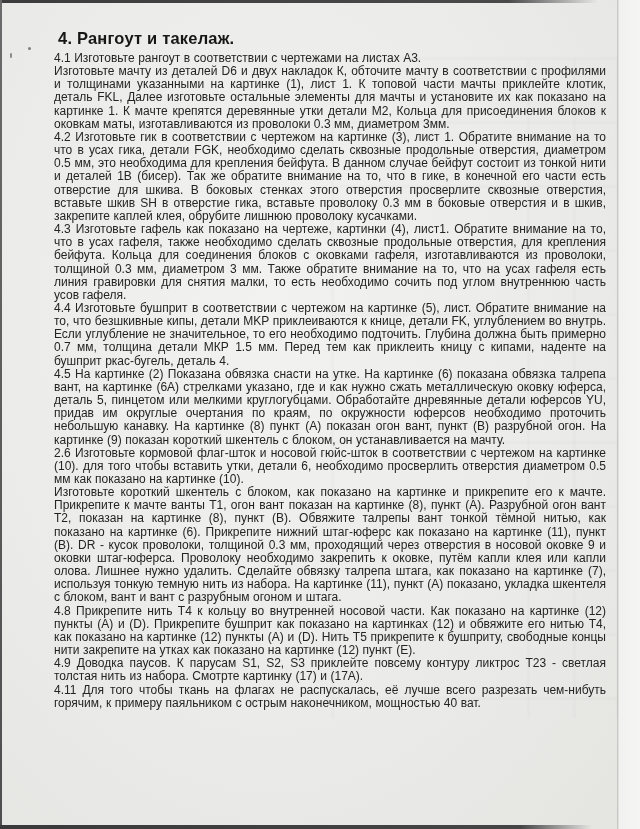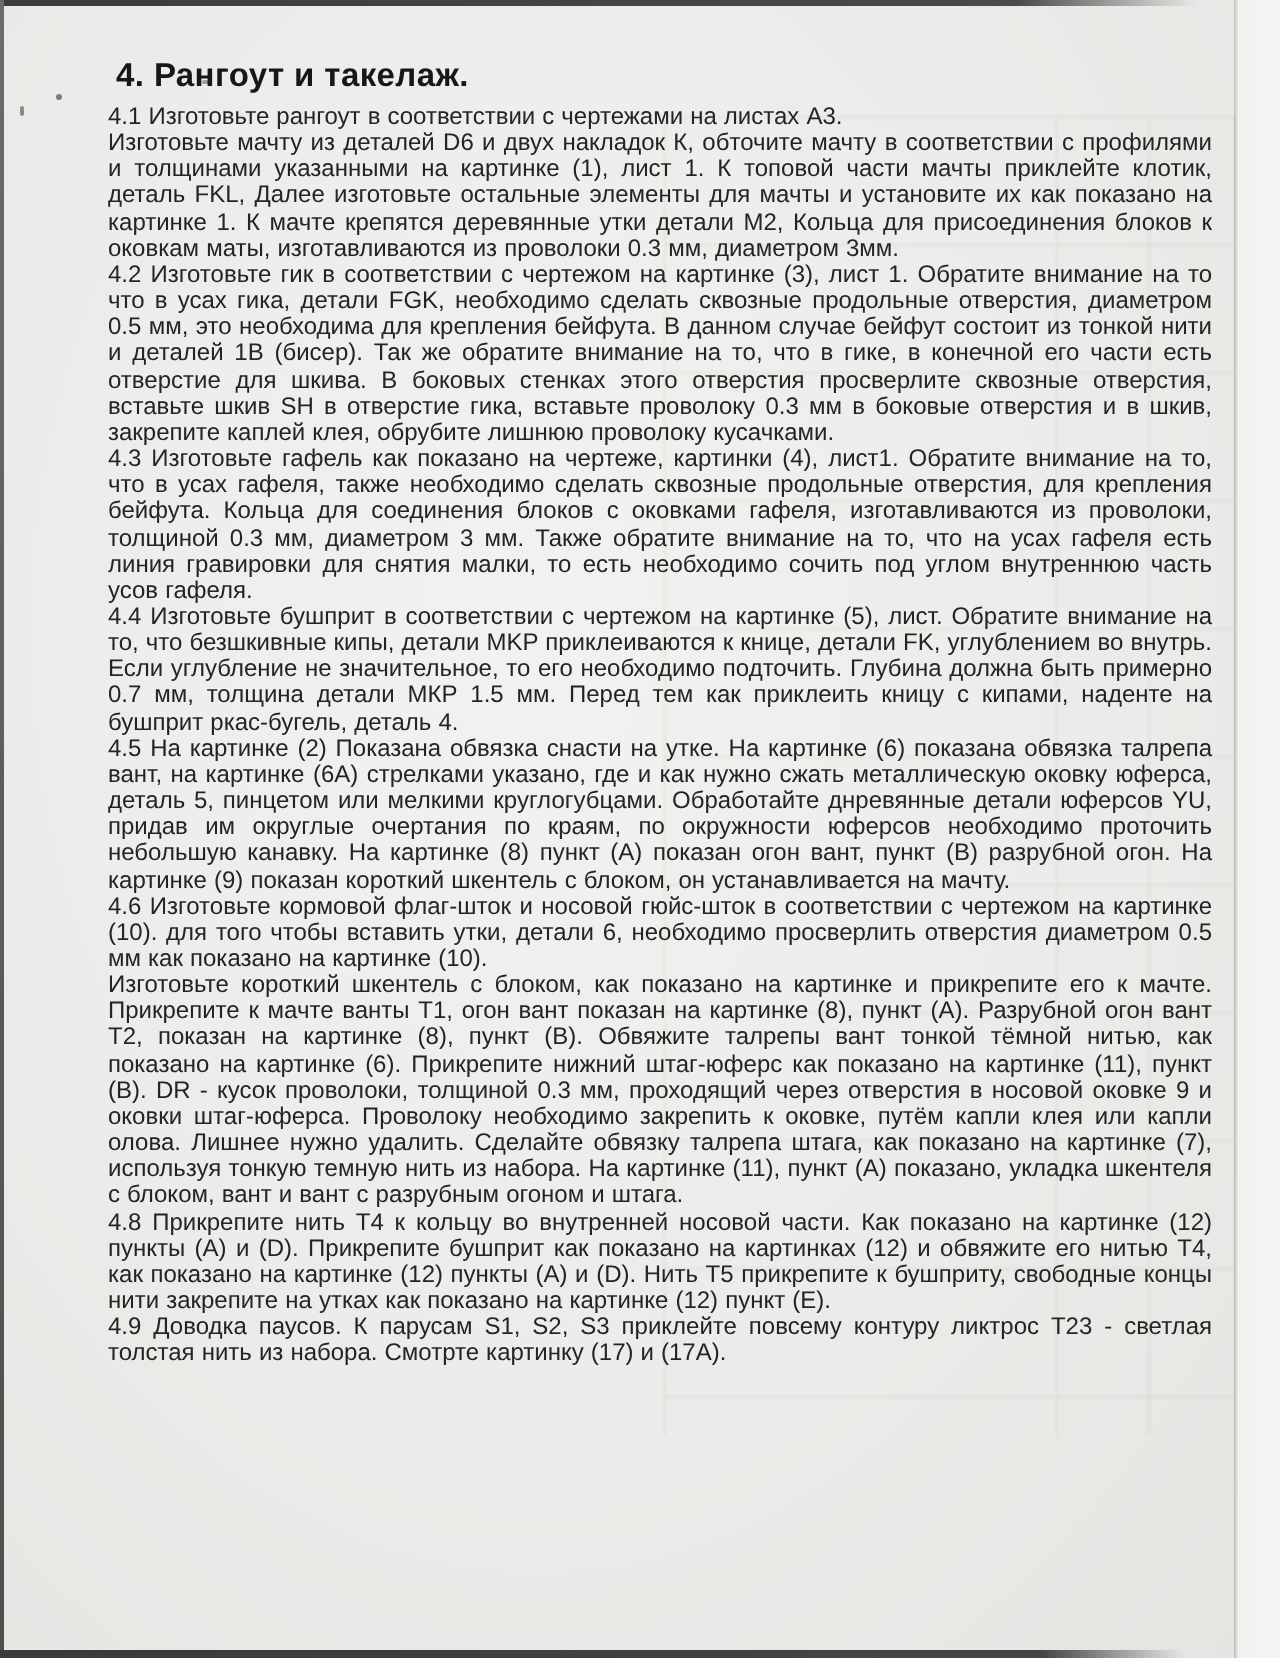--- a/index.html
+++ b/index.html
@@ -114,19 +114,20 @@
   <div class="speck s3"></div>
 
   <div class="content">
     <h1 class="doc-title">4. Рангоут и такелаж.</h1>
     <p>4.1 Изготовьте рангоут в соответствии с чертежами на листах А3.</p>
     <p>Изготовьте мачту из деталей D6 и двух накладок К, обточите мачту в соответствии с профилями и толщинами указанными на картинке (1), лист 1. К топовой части мачты приклейте клотик, деталь FKL, Далее изготовьте остальные элементы для мачты и установите их как показано на картинке 1. К мачте крепятся деревянные утки детали М2, Кольца для присоединения блоков к оковкам маты, изготавливаются из проволоки 0.3 мм, диаметром 3мм.</p>
     <p>4.2 Изготовьте гик в соответствии с чертежом на картинке (3), лист 1. Обратите внимание на то что в усах гика, детали FGK, необходимо сделать сквозные продольные отверстия, диаметром 0.5 мм, это необходима для крепления бейфута. В данном случае бейфут состоит из тонкой нити и деталей 1В (бисер). Так же обратите внимание на то, что в гике, в конечной его части есть отверстие для шкива. В боковых стенках этого отверстия просверлите сквозные отверстия, вставьте шкив SH в отверстие гика, вставьте проволоку 0.3 мм в боковые отверстия и в шкив, закрепите каплей клея, обрубите лишнюю проволоку кусачками.</p>
     <p>4.3 Изготовьте гафель как показано на чертеже, картинки (4), лист1. Обратите внимание на то, что в усах гафеля, также необходимо сделать сквозные продольные отверстия, для крепления бейфута. Кольца для соединения блоков с оковками гафеля, изготавливаются из проволоки, толщиной 0.3 мм, диаметром 3 мм. Также обратите внимание на то, что на усах гафеля есть линия гравировки для снятия малки, то есть необходимо сочить под углом внутреннюю часть усов гафеля.</p>
     <p>4.4 Изготовьте бушприт в соответствии с чертежом на картинке (5), лист. Обратите внимание на то, что безшкивные кипы, детали MKP приклеиваются к книце, детали FK, углублением во внутрь. Если углубление не значительное, то его необходимо подточить. Глубина должна быть примерно 0.7 мм, толщина детали МКР 1.5 мм. Перед тем как приклеить кницу с кипами, наденте на бушприт ркас-бугель, деталь 4.</p>
     <p>4.5 На картинке (2) Показана обвязка снасти на утке. На картинке (6) показана обвязка талрепа вант, на картинке (6А) стрелками указано, где и как нужно сжать металлическую оковку юферса, деталь 5, пинцетом или мелкими круглогубцами. Обработайте днревянные детали юферсов YU, придав им округлые очертания по краям, по окружности юферсов необходимо проточить небольшую канавку. На картинке (8) пункт (А) показан огон вант, пункт (В) разрубной огон. На картинке (9) показан короткий шкентель с блоком, он устанавливается на мачту.</p>
-    <p>4.6 Изготовьте кормовой флаг-шток и носовой гюйс-шток в соответствии с чертежом на картинке (10). для того чтобы вставить утки, детали 6, необходимо просверлить отверстия диаметром 0.5 мм как показано на картинке (10).</p>
+    <p>2.6 Изготовьте кормовой флаг-шток и носовой гюйс-шток в соответствии с чертежом на картинке (10). для того чтобы вставить утки, детали 6, необходимо просверлить отверстия диаметром 0.5 мм как показано на картинке (10).</p>
     <p>Изготовьте короткий шкентель с блоком, как показано на картинке и прикрепите его к мачте. Прикрепите к мачте ванты Т1, огон вант показан на картинке (8), пункт (А). Разрубной огон вант Т2, показан на картинке (8), пункт (В). Обвяжите талрепы вант тонкой тёмной нитью, как показано на картинке (6). Прикрепите нижний штаг-юферс как показано на картинке (11), пункт (В). DR - кусок проволоки, толщиной 0.3 мм, проходящий через отверстия в носовой оковке 9 и оковки штаг-юферса. Проволоку необходимо закрепить к оковке, путём капли клея или капли олова. Лишнее нужно удалить. Сделайте обвязку талрепа штага, как показано на картинке (7), используя тонкую темную нить из набора. На картинке (11), пункт (А) показано, укладка шкентеля с блоком, вант и вант с разрубным огоном и штага.</p>
     <p>4.8 Прикрепите нить Т4 к кольцу во внутренней носовой части. Как показано на картинке (12) пункты (А) и (D). Прикрепите бушприт как показано на картинках (12) и обвяжите его нитью Т4, как показано на картинке (12) пункты (А) и (D). Нить Т5 прикрепите к бушприту, свободные концы нити закрепите на утках как показано на картинке (12) пункт (Е).</p>
     <p>4.9 Доводка паусов. К парусам S1, S2, S3 приклейте повсему контуру ликтрос Т23 - светлая толстая нить из набора. Смотрте картинку (17) и (17А).</p>
+    <p>4.11 Для того чтобы ткань на флагах не распускалась, её лучше всего разрезать чем-нибуть горячим, к примеру паяльником с острым наконечником, мощностью 40 ват.</p>
   </div>
 
 </div>
 
 </body></html>

